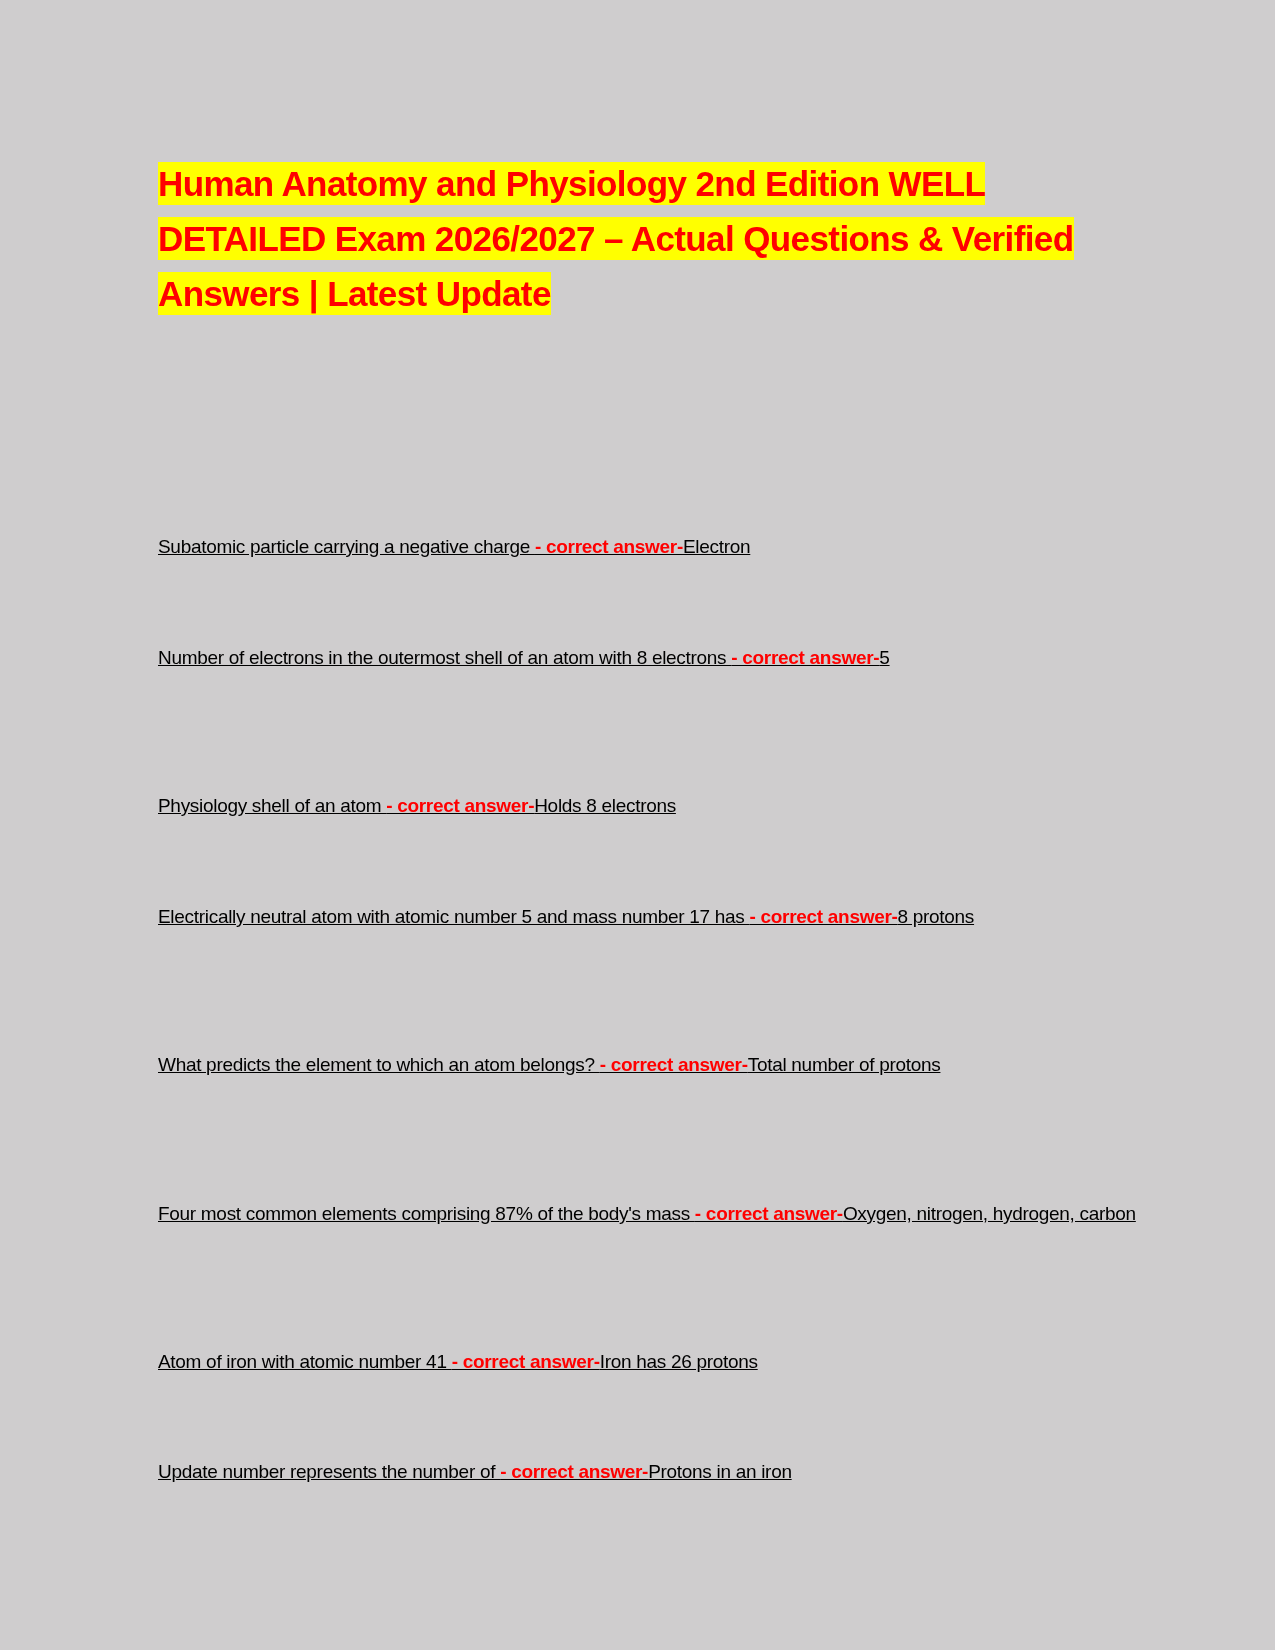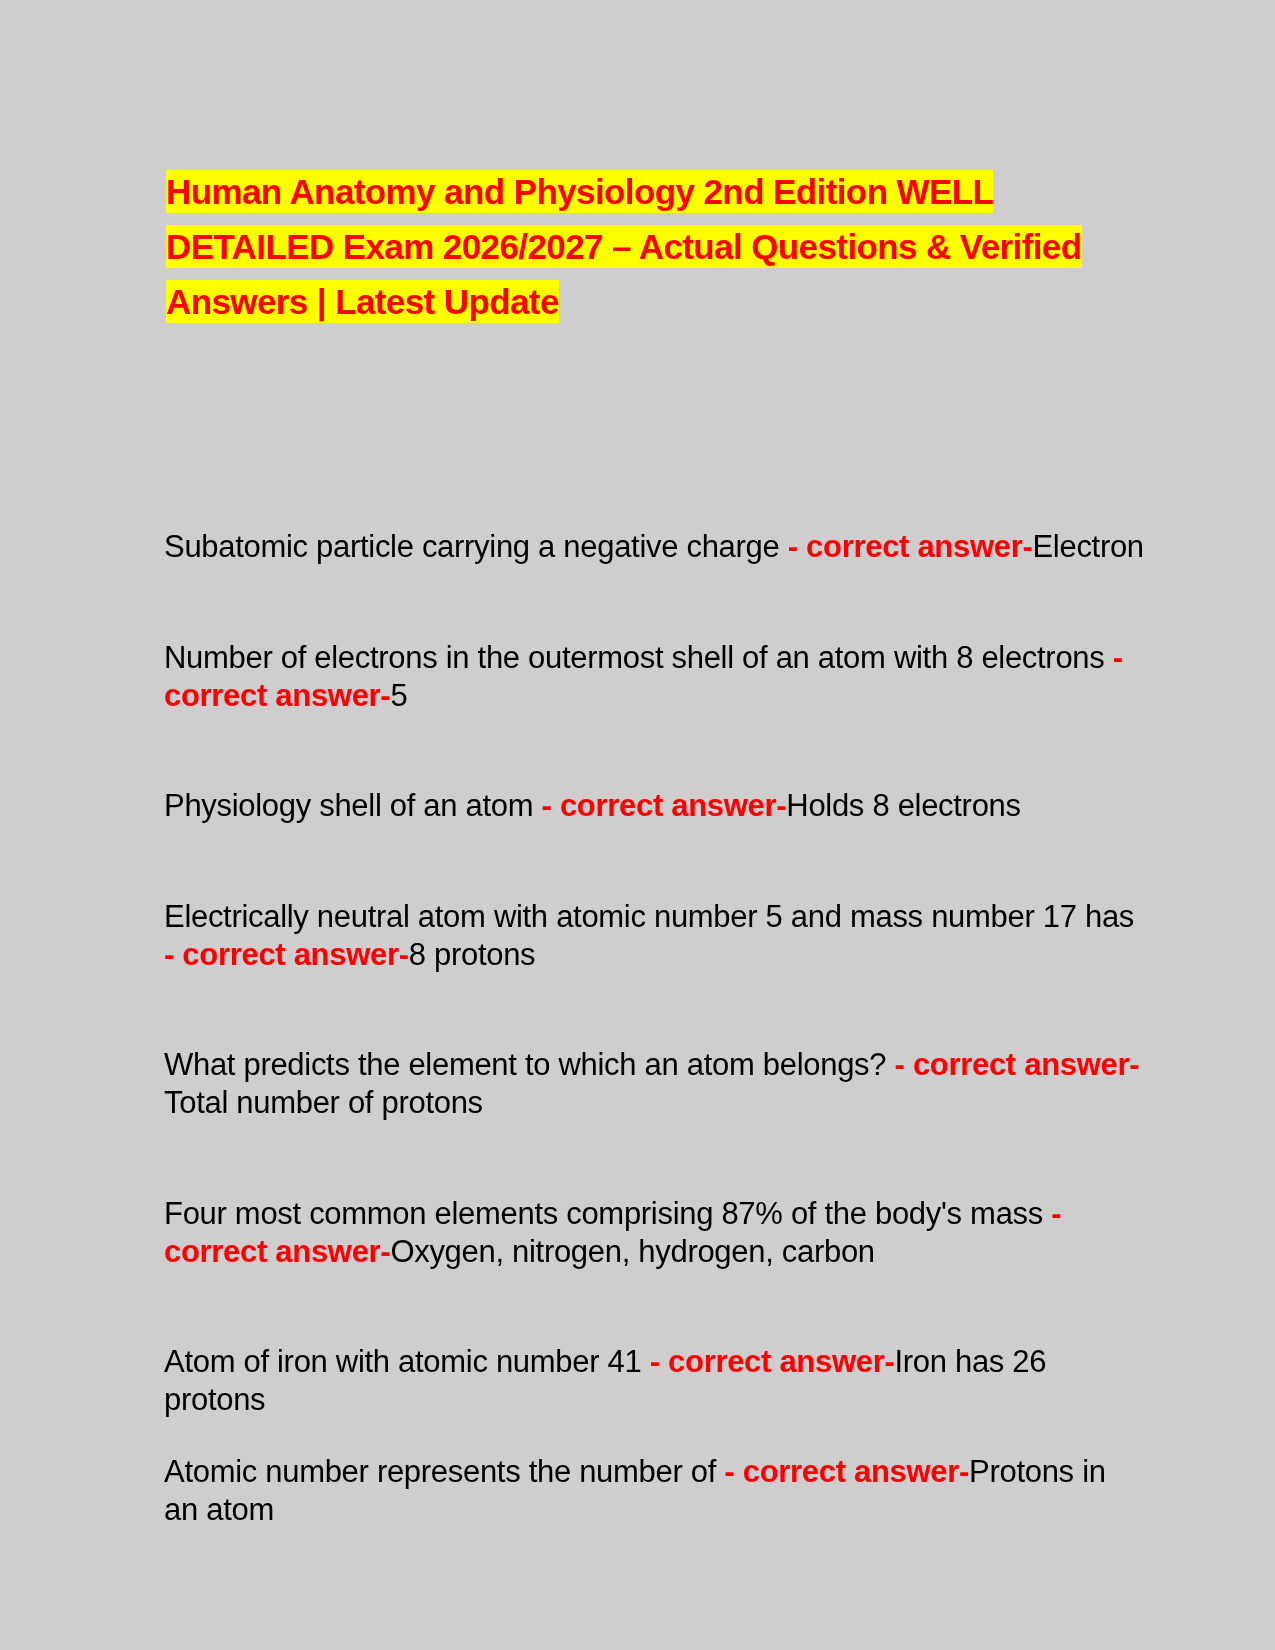--- a/index.html
+++ b/index.html
@@ -6,28 +6,29 @@
   body {
     width:1275px; height:1650px;
     background:#cfcdce;
     font-family:"Liberation Sans", sans-serif;
     position:relative; overflow:hidden;
   }
   .page { position:absolute; left:150px; top:148px; width:980px; }
   .title {
     font-family:"Liberation Sans", sans-serif;
     font-weight:bold; font-size:35px; line-height:55px;
-    color:#ff0000; margin:16px; letter-spacing:-0.6px;
+    color:#ff0000; margin:8px; letter-spacing:-0.6px;
   }
   .title span { background:#ffff00; padding:2px 0; box-decoration-break:clone; -webkit-box-decoration-break:clone; }
   .items { position:absolute; left:150px; top:0; width:980px; }
   .item {
-    position:absolute; left:14px; width:980px;
-    font-size:31px; line-height:38px; color:#000;
+    position:absolute; left:8px; width:980px;
+    font-size:19px; line-height:38px; color:#000;
     letter-spacing:-0.3px;
+    text-decoration:underline;
   }
   .marker { color:#ff0000; font-weight:bold; }
 </style>
 </head>
 <body>
 
 <div class="page">
   <h1 class="title"><span>Human Anatomy and Physiology 2nd Edition WELL DETAILED Exam 2026/2027 – Actual Questions &amp; Verified Answers | Latest Update</span></h1>
 </div>
 
@@ -39,14 +40,14 @@
   <div class="item" style="top:787px"><span>Physiology shell of an atom </span><span class="marker">- correct answer-</span><span>Holds 8 electrons</span></div>
 
   <div class="item" style="top:898px"><span>Electrically neutral atom with atomic number 5 and mass number 17 has </span><span class="marker">- correct answer-</span><span>8 protons</span></div>
 
   <div class="item" style="top:1046px"><span>What predicts the element to which an atom belongs? </span><span class="marker">- correct answer-</span><span>Total number of protons</span></div>
 
   <div class="item" style="top:1195px"><span>Four most common elements comprising 87% of the body's mass </span><span class="marker">- correct answer-</span><span>Oxygen, nitrogen, hydrogen, carbon</span></div>
 
   <div class="item" style="top:1343px"><span>Atom of iron with atomic number 41 </span><span class="marker">- correct answer-</span><span>Iron has 26 protons</span></div>
 
-  <div class="item" style="top:1453px"><span>Atomic number represents the number of </span><span class="marker">- correct answer-</span><span>Protons in an atom</span></div>
+  <div class="item" style="top:1453px"><span>Update number represents the number of </span><span class="marker">- correct answer-</span><span>Protons in an iron</span></div>
 </div>
 
 </body></html>

